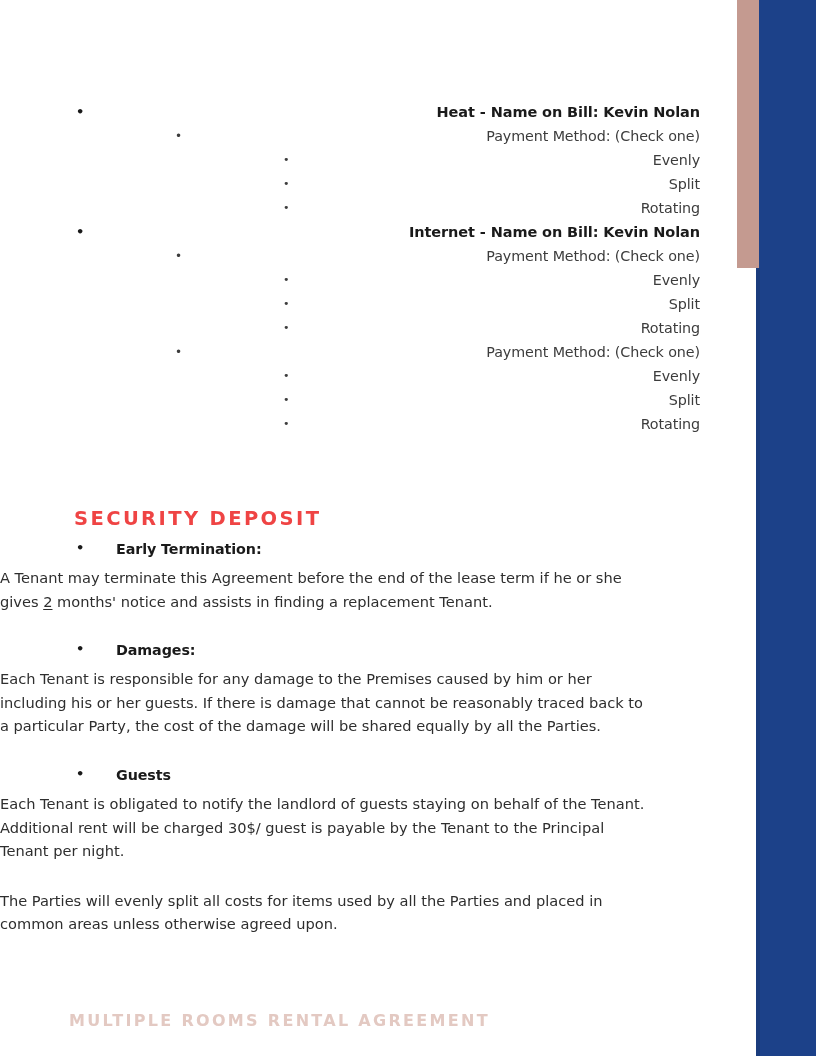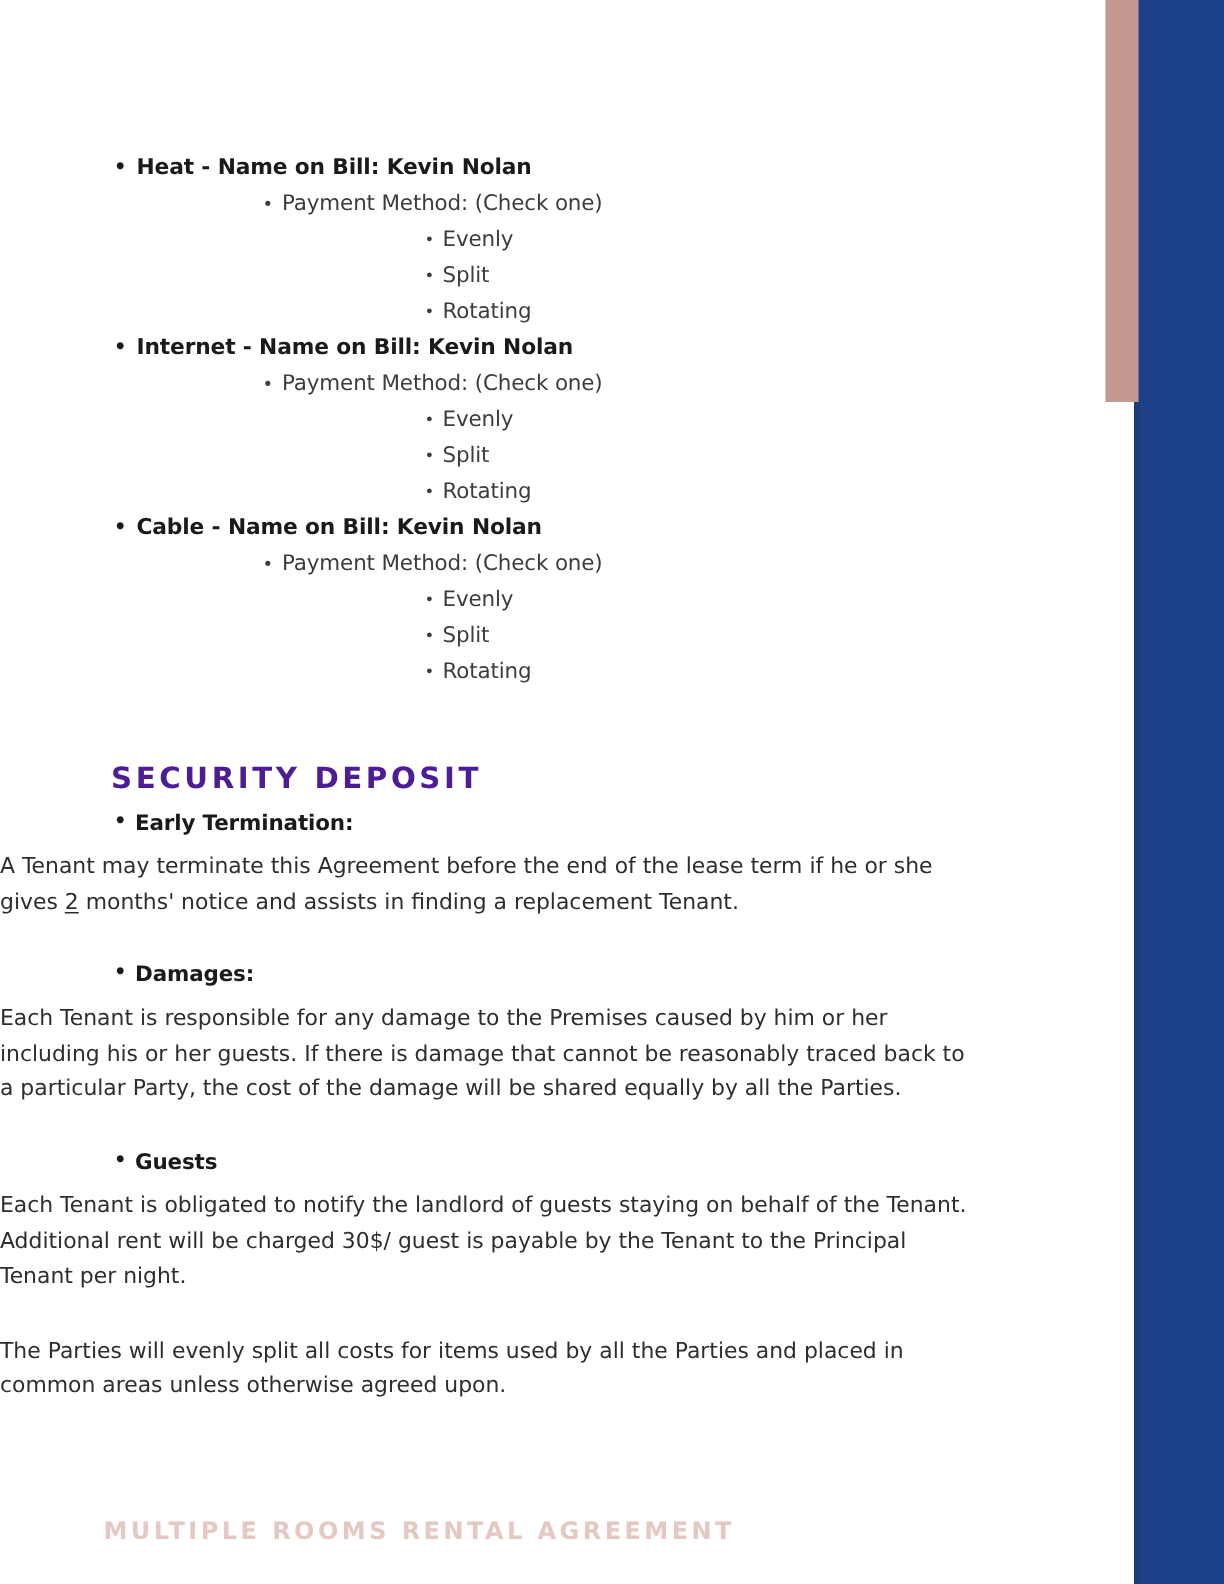--- a/index.html
+++ b/index.html
@@ -57,20 +57,21 @@
   .utilities {
     position: absolute;
     left: 0;
     top: 100px;
     width: 700px;
   }
   ul.lvl1, ul.lvl2, ul.lvl3 {
     list-style: none;
     margin: 0;
     padding: 0;
+    text-align: right;
   }
   ul.lvl1 > li.util-item {
     position: relative;
     padding-left: 91px;
     font-size: 14.5px;
     font-weight: bold;
     color: #1a1a1a;
     line-height: 24px;
     letter-spacing: -0.1px;
   }
@@ -111,37 +112,37 @@
   }
 
   
   .section-heading {
     position: absolute;
     left: 74px;
     top: 491px;
     font-size: 19.5px;
     font-weight: bold;
     letter-spacing: 2.4px;
-    color: #4c1d95;
+    color: #ef4444;
   }
 
   
   .clauses {
     position: absolute;
     left: 0;
     top: 538px;
     width: 700px;
   }
   .clause {
     position: relative;
     margin-bottom: 26px;
   }
   .clause-title {
     position: relative;
-    padding-left: 90px;
+    padding-left: 116px;
     font-size: 14.3px;
     font-weight: bold;
     color: #1a1a1a;
     line-height: 22px;
     letter-spacing: -0.1px;
   }
   .clause-title::before {
     content: "\2022";
     position: absolute;
     left: 76px;
@@ -207,21 +208,20 @@
               <ul class="lvl3">
                 <li class="opt-item"><span class="lbl">Evenly</span></li>
                 <li class="opt-item"><span class="lbl">Split</span></li>
                 <li class="opt-item"><span class="lbl">Rotating</span></li>
               </ul>
             </li>
           </ul>
         </li>
 
         <li class="util-item">
-          <span class="lbl">Cable - Name on Bill: Kevin Nolan</span>
           <ul class="lvl2">
             <li class="pay-item">
               <span class="lbl">Payment Method: (Check one)</span>
               <ul class="lvl3">
                 <li class="opt-item"><span class="lbl">Evenly</span></li>
                 <li class="opt-item"><span class="lbl">Split</span></li>
                 <li class="opt-item"><span class="lbl">Rotating</span></li>
               </ul>
             </li>
           </ul>

